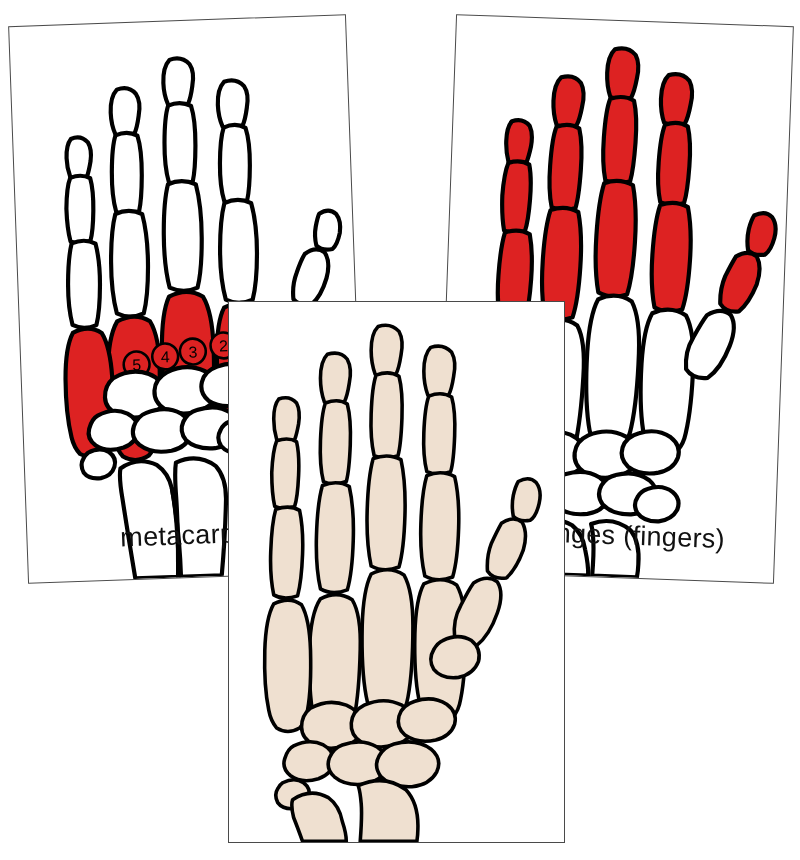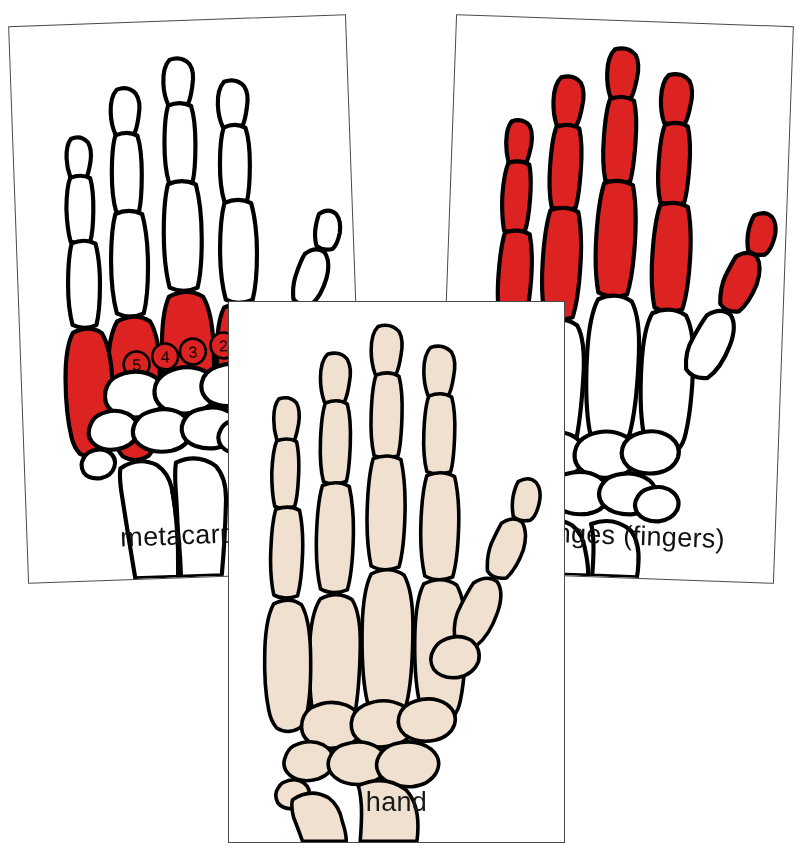--- a/index.html
+++ b/index.html
@@ -235,16 +235,15 @@
         <path d="M187,401 q18,-6 32,3 q11,8 8,20 q-4,12 -19,16 q-18,4 -31,-5 q-9,-8 -6,-19 q3,-11 16,-15z"></path>
         <path d="M65,446 q16,-8 30,-1 q11,6 10,17 q-1,12 -15,17 q-17,5 -28,-3 q-9,-7 -6,-17 q3,-10 9,-13z"></path>
         <path d="M114,445 q20,-7 35,2 q12,8 9,21 q-4,13 -20,16 q-20,3 -32,-7 q-9,-8 -5,-19 q4,-10 13,-13z"></path>
         <path d="M166,444 q22,-6 37,5 q12,10 6,23 q-7,13 -25,15 q-21,1 -31,-10 q-8,-10 -2,-21 q5,-9 15,-12z"></path>
         <path d="M54,483 q12,-6 21,0 q8,6 5,15 q-3,9 -14,11 q-12,1 -17,-6 q-4,-8 0,-14 q2,-4 5,-6z"></path>
 
         <path d="M64,500 q18,-12 36,-2 q11,8 14,24 q4,12 4,20 l-44,0 q-5,-14 -9,-24 q-3,-12 -1,-18z"></path>
         <path d="M130,486 q26,-12 48,4 q13,14 12,40 q0,5 -1,12 l-57,0 q2,-26 1,-38 q-1,-12 -3,-18z"></path>
       </g>
     </svg>
-    <div class="card-label">hand</div>
   </div>
 
 </div>
 
 </body></html>

